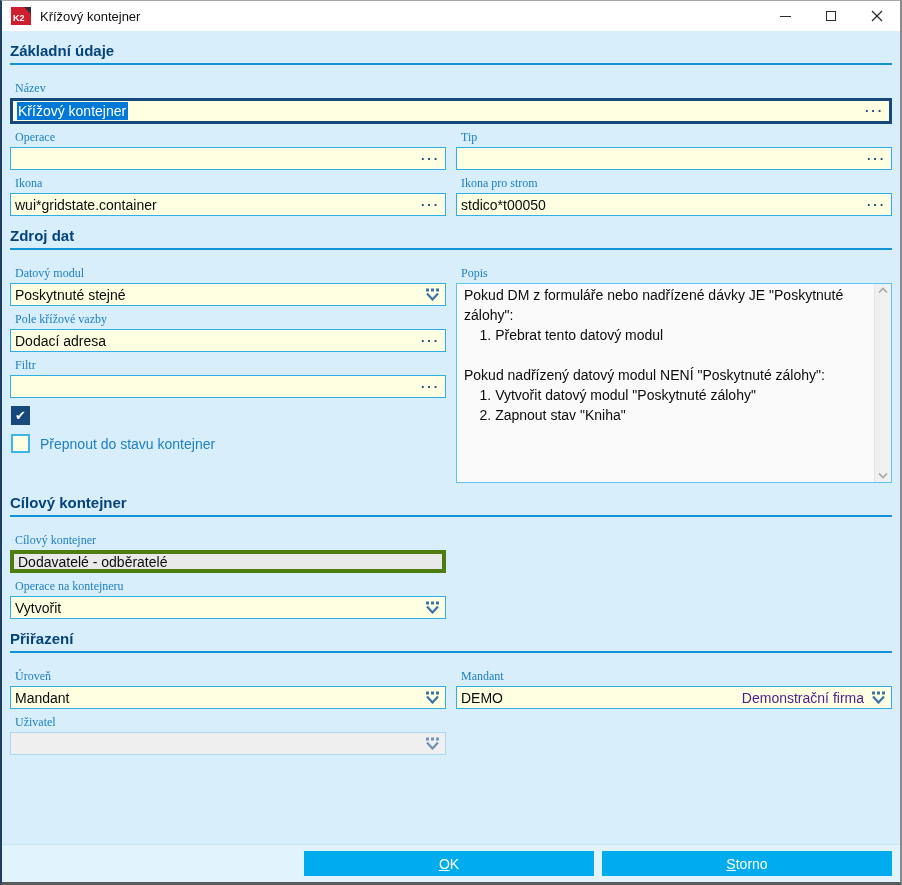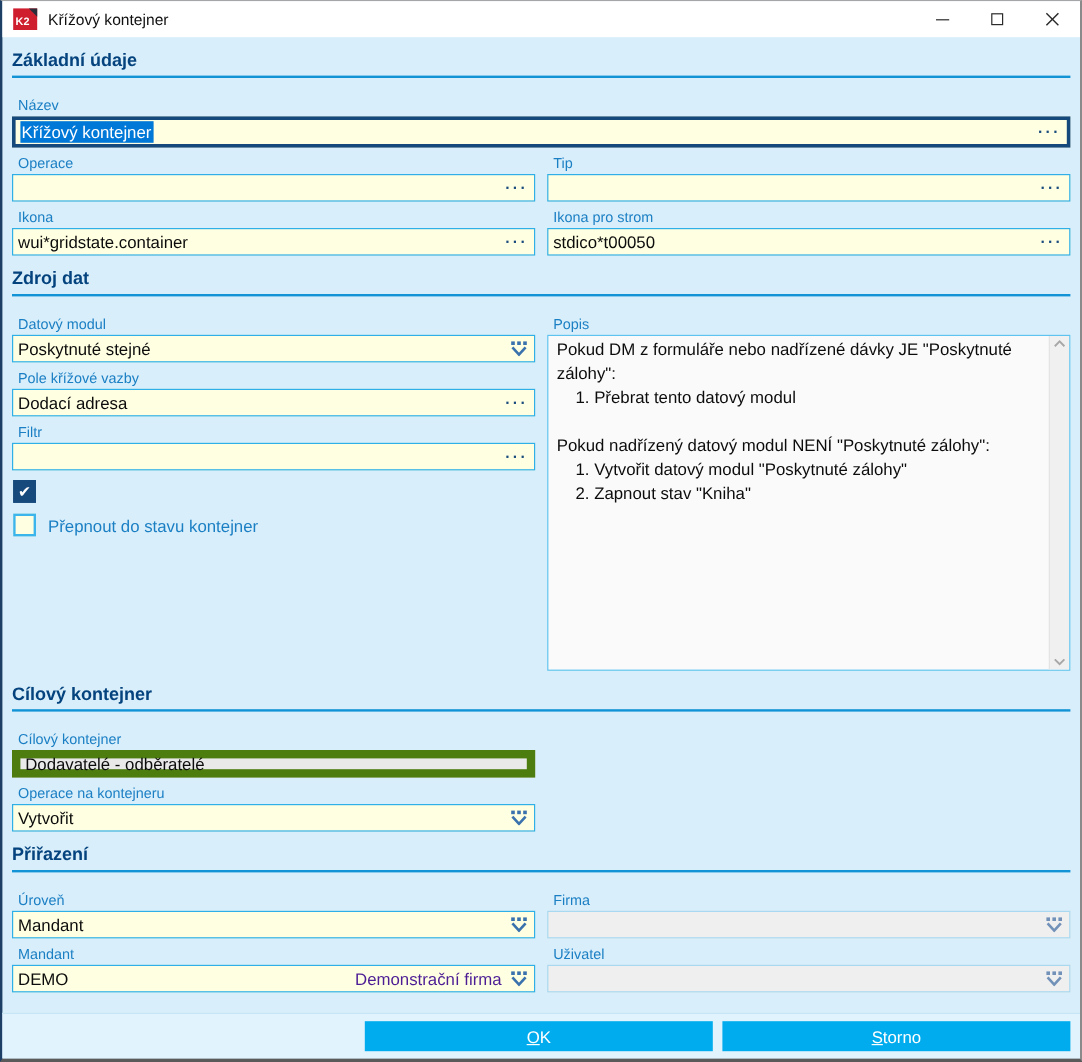--- a/index.html
+++ b/index.html
@@ -36,28 +36,28 @@
   .max-glyph { width:10px; height:10px; border:1px solid #2b2b2b; display:block; }
   
   .main { flex:1 1 auto; padding:2px 8px 0 8px; overflow:hidden; }
   .section-title {
     margin-top:4px; padding:5px 0 4px 0;
     color:#04437e; font-size:15px; font-weight:bold;
     border-bottom:2px solid #1193d6; margin-bottom:12px;
   }
   .grid2 { display:grid; grid-template-columns:1fr 1fr; column-gap:10px; align-items:start; }
   .fld { margin-bottom:2px; }
-  .lbl { color:#1b7fc4; font-size:12px; padding:4px 0 2px 5px; white-space:nowrap; }
+  .lbl { color:#1b7fc4; font-size:12px; padding:4px 0 2px 5px; white-space:nowrap;font-family:Liberation Serif, serif; }
   .box {
     height:23px; background:#ffffe1; border:1px solid #2fafe8;
     display:flex; align-items:center; padding:0 5px 0 4px;
     font-size:14px; color:#0c0c0c;
   }
   .box.focused { height:26px; border:3px solid #15497c; }
-  .box.disabled { background:#e9e9e9; border:7px solid #4d7c0f; }
+  .box.disabled { background:#e9e9e9; border:4px solid #4d7c0f; }
   .box.disabled-dd { background:#efefef; border:1px solid #a9d9f1; }
   .flex-spacer { flex:1; }
   .val { white-space:nowrap; }
   .val.selected { background:#0078d7; color:#ffffff; padding:1px 2px 1px 1px; }
   .ellipsis {
     color:#174a7c; font-weight:bold; font-size:13px;
     letter-spacing:2px; line-height:10px; cursor:default;
   }
   .dd-icon { display:block; }
   .secondary { color:#4c1d95; margin-left:auto; margin-right:7px; }
@@ -67,21 +67,21 @@
     width:19px; height:19px; flex:0 0 auto;
     background:#ffffe1; border:2px solid #3cb5ec;
     display:flex; align-items:center; justify-content:center;
   }
   .checkbox .mark { display:none; color:#ffffff; font-size:13px; line-height:13px; }
   .checkbox.checked { background:#174a7c; border-color:#174a7c; }
   .checkbox.checked .mark { display:block; }
   .cb-label { margin-left:10px; color:#1b7fc4; font-size:14px; }
   
   .textarea {
-    height:280px; background:#fafafa; border:1px solid #5ec3ef;
+    height:200px; background:#fafafa; border:1px solid #5ec3ef;
     display:flex; overflow:hidden;
   }
   .text-content {
     flex:1; padding:1px 4px 0 7px; font-size:14px; line-height:20px;
     color:#0c0c0c; white-space:pre-wrap; overflow:hidden;
   }
   .vscroll {
     width:17px; flex:0 0 auto; background:#f0f0f0; border-left:1px solid #e4e4e4;
     display:flex; flex-direction:column; justify-content:space-between; align-items:center;
     padding:3px 0;
@@ -283,33 +283,20 @@
           <span class="val">Mandant</span>
           <span class="flex-spacer"></span>
           <svg class="dd-icon" width="15" height="13" viewBox="0 0 15 13">
             <rect x="1" y="0.5" width="3" height="3" fill="#3a72ad"></rect>
               <rect x="6" y="0.5" width="3" height="3" fill="#3a72ad"></rect>
               <rect x="11" y="0.5" width="3" height="3" fill="#3a72ad"></rect>
             <polyline points="2,5.5 7.5,11.5 13,5.5" fill="none" stroke="#3a72ad" stroke-width="2.2"></polyline>
           </svg>
         </div>
       </div>
-      <div class="fld">
-        <div class="lbl">Firma</div>
-        <div class="box disabled-dd">
-          <span class="val"></span>
-          <span class="flex-spacer"></span>
-          <svg class="dd-icon" width="15" height="13" viewBox="0 0 15 13">
-            <rect x="1" y="0.5" width="3" height="3" fill="#7291b8"></rect>
-              <rect x="6" y="0.5" width="3" height="3" fill="#7291b8"></rect>
-              <rect x="11" y="0.5" width="3" height="3" fill="#7291b8"></rect>
-            <polyline points="2,5.5 7.5,11.5 13,5.5" fill="none" stroke="#7291b8" stroke-width="2.2"></polyline>
-          </svg>
-        </div>
-      </div>
 
       <div class="fld">
         <div class="lbl">Mandant</div>
         <div class="box">
           <span class="val">DEMO</span>
           <span class="secondary">Demonstrační firma</span>
           <svg class="dd-icon" width="15" height="13" viewBox="0 0 15 13">
             <rect x="1" y="0.5" width="3" height="3" fill="#3a72ad"></rect>
               <rect x="6" y="0.5" width="3" height="3" fill="#3a72ad"></rect>
               <rect x="11" y="0.5" width="3" height="3" fill="#3a72ad"></rect>

